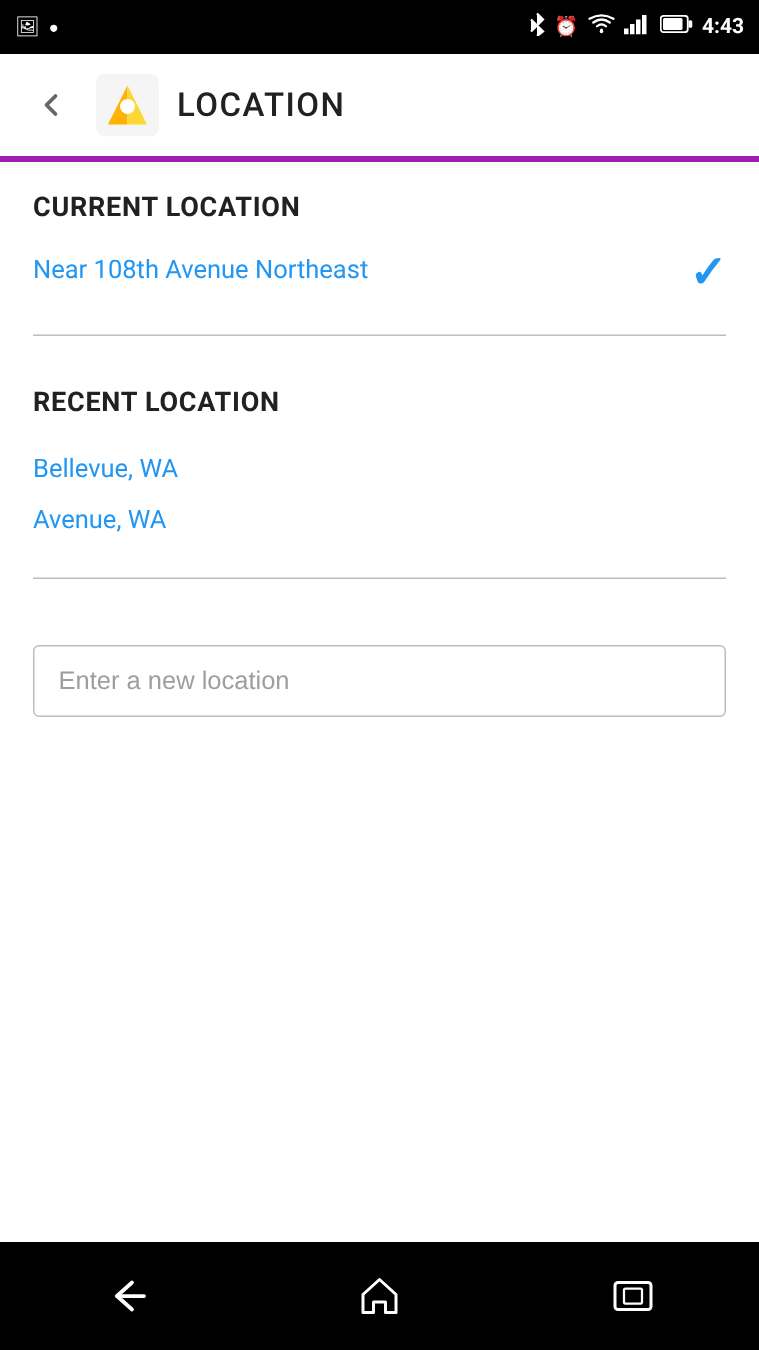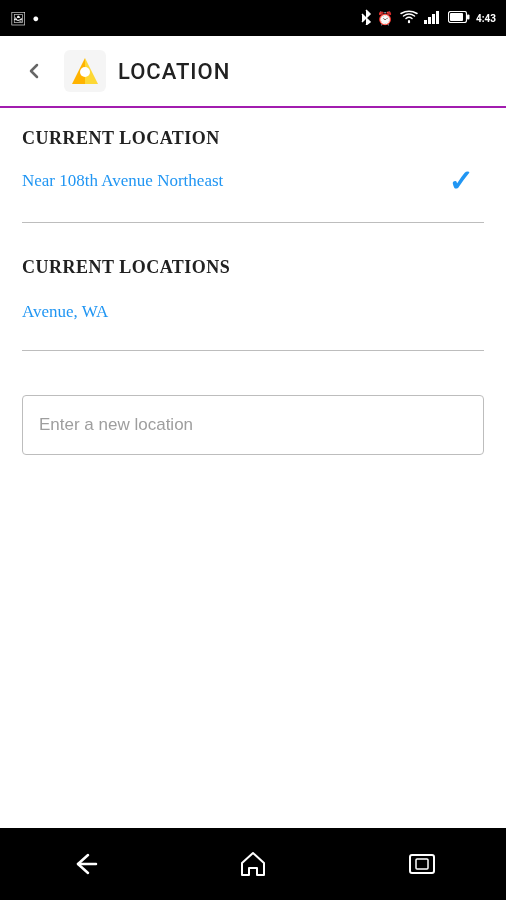--- a/index.html
+++ b/index.html
@@ -45,34 +45,34 @@
       font-weight: 500;
     }
 
     .status-icon {
       color: white;
       font-size: 13px;
     }
 
     .time {
       color: white;
-      font-size: 10px;
+      font-size: 14px;
       font-weight: bold;
     }
 
     
     .app-bar {
       width: 100%;
       height: 72px;
       background: #ffffff;
       display: flex;
       align-items: center;
       padding: 0 16px;
       gap: 12px;
-      border-bottom: 2px solid #a21caf;
+      border-bottom: 4px solid #a21caf;
       flex-shrink: 0;
     }
 
     .back-button {
       width: 36px;
       height: 36px;
       display: flex;
       align-items: center;
       justify-content: center;
       cursor: pointer;
@@ -100,22 +100,21 @@
 
     
     .main-content {
       flex: 1;
       padding: 0;
       overflow-y: auto;
       background: #ffffff;
     }
 
     .section {
-      padding: 20px 22px 10px 22px;
-      font-family: Liberation Serif, serif;
+      padding: 20px 11px 10px 22px;
     }
 
     .section-title {
       font-size: 18px;
       font-weight: 700;
       color: #212121;
       letter-spacing: 0.5px;
       margin-bottom: 14px;
     }
 
@@ -158,21 +157,21 @@
       padding: 10px 0 4px 0;
       cursor: pointer;
     }
 
     .new-location-section {
       padding: 20px 22px 10px 22px;
     }
 
     .new-location-input {
       width: 100%;
-      height: 60px;
+      height: 48px;
       border: 1.5px solid #bdbdbd;
       border-radius: 4px;
       padding: 0 16px;
       font-size: 17px;
       color: #9e9e9e;
       outline: none;
       margin-top: 10px;
       font-family: Arial, sans-serif;
     }
 
@@ -270,21 +269,22 @@
       <div class="location-address">
         <span class="address-line">Near 108th Avenue Northeast</span>
       </div>
       <span class="checkmark">✓</span>
     </div>
   </div>
 
   <div class="divider"></div>
 
   <div class="section">
-    <div class="section-title">CURRENT LOCATIONS</div>
+    <div class="section-title">RECENT LOCATION</div>
+    <div class="recent-item">Bellevue, WA</div>
     <div class="recent-item">Avenue, WA</div>
   </div>
 
   <div class="divider"></div>
 
   <div class="new-location-section">
     <input class="new-location-input" type="text" placeholder="Enter a new location" style="">
   </div>
 
 </div>

